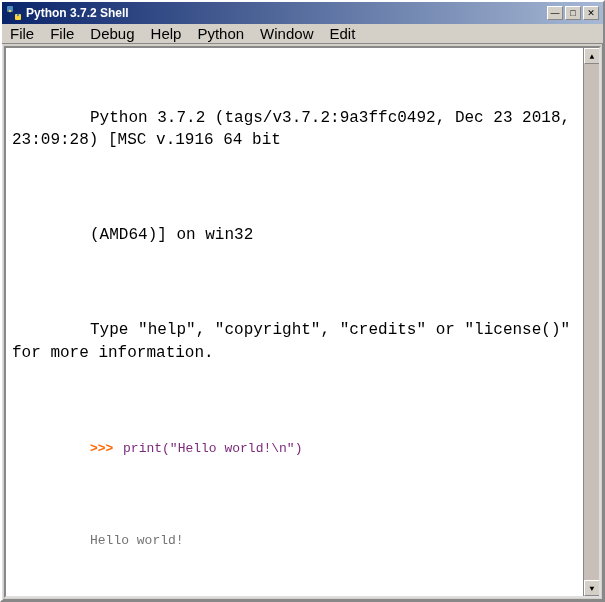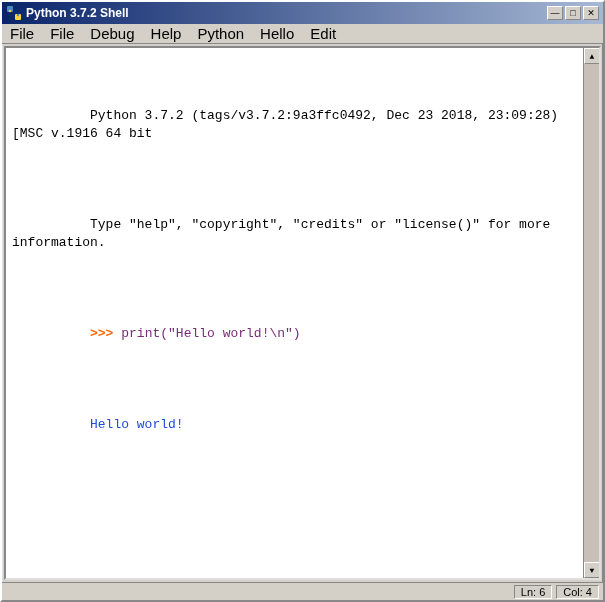--- a/index.html
+++ b/index.html
@@ -119,34 +119,34 @@
       font-size: 13px;
       line-height: 1.4;
       color: #000;
       overflow-y: auto;
       white-space: pre-wrap;
     }
 
     .line-normal {
       color: #000;
       font-family: 'Courier New', Courier, monospace;
-      font-size: 13px;
+      font-size: 16px;
     }
 
     .prompt-arrow {
       color: #ff6600;
       font-weight: bold;
     }
 
     .code-text {
       color: #7b2a7b;
     }
 
     .output-text {
-      color: #1d4ed8;
+      color: #737373;
     }
 
     
     .scrollbar {
       width: 16px;
       background: #d4d0c8;
       border-left: 1px solid #888;
       display: flex;
       flex-direction: column;
       flex-shrink: 0;
@@ -229,29 +229,32 @@
       <button class="title-btn">✕</button>
     </div>
   </div>
 
   <div class="menu-bar">
     <span class="menu-item">File</span>
     <span class="menu-item">File</span>
     <span class="menu-item">Debug</span>
     <span class="menu-item">Help</span>
     <span class="menu-item">Python</span>
-    <span class="menu-item">Hello</span>
+    <span class="menu-item">Window</span>
     <span class="menu-item">Edit</span>
   </div>
 
   <div class="content-area">
     <div class="main-with-scroll">
       <div class="shell-output">
         <div>
           <span class="line-normal">Python 3.7.2 (tags/v3.7.2:9a3ffc0492, Dec 23 2018, 23:09:28) [MSC v.1916 64 bit</span>
+        </div>
+        <div>
+          <span class="line-normal">(AMD64)] on win32</span>
         </div>
         <div>
           <span class="line-normal">Type "help", "copyright", "credits" or "license()" for more information.</span>
         </div>
         <div>
           <span class="prompt-arrow">&gt;&gt;&gt;</span><span class="line-normal"> </span><span class="code-text">print("Hello world!\n")</span>
         </div>
         <div>
           <span class="output-text">Hello world!</span>
         </div>
@@ -260,17 +263,13 @@
       </div>
 
       <div class="scrollbar">
         <div class="scroll-btn">▲</div>
         <div class="scroll-track"></div>
         <div class="scroll-btn">▼</div>
       </div>
     </div>
   </div>
 
-  <div class="status-bar">
-    <div class="status-item">Ln: 6</div>
-    <div class="status-item">Col: 4</div>
-  </div>
 </div>
 
 </body></html>

